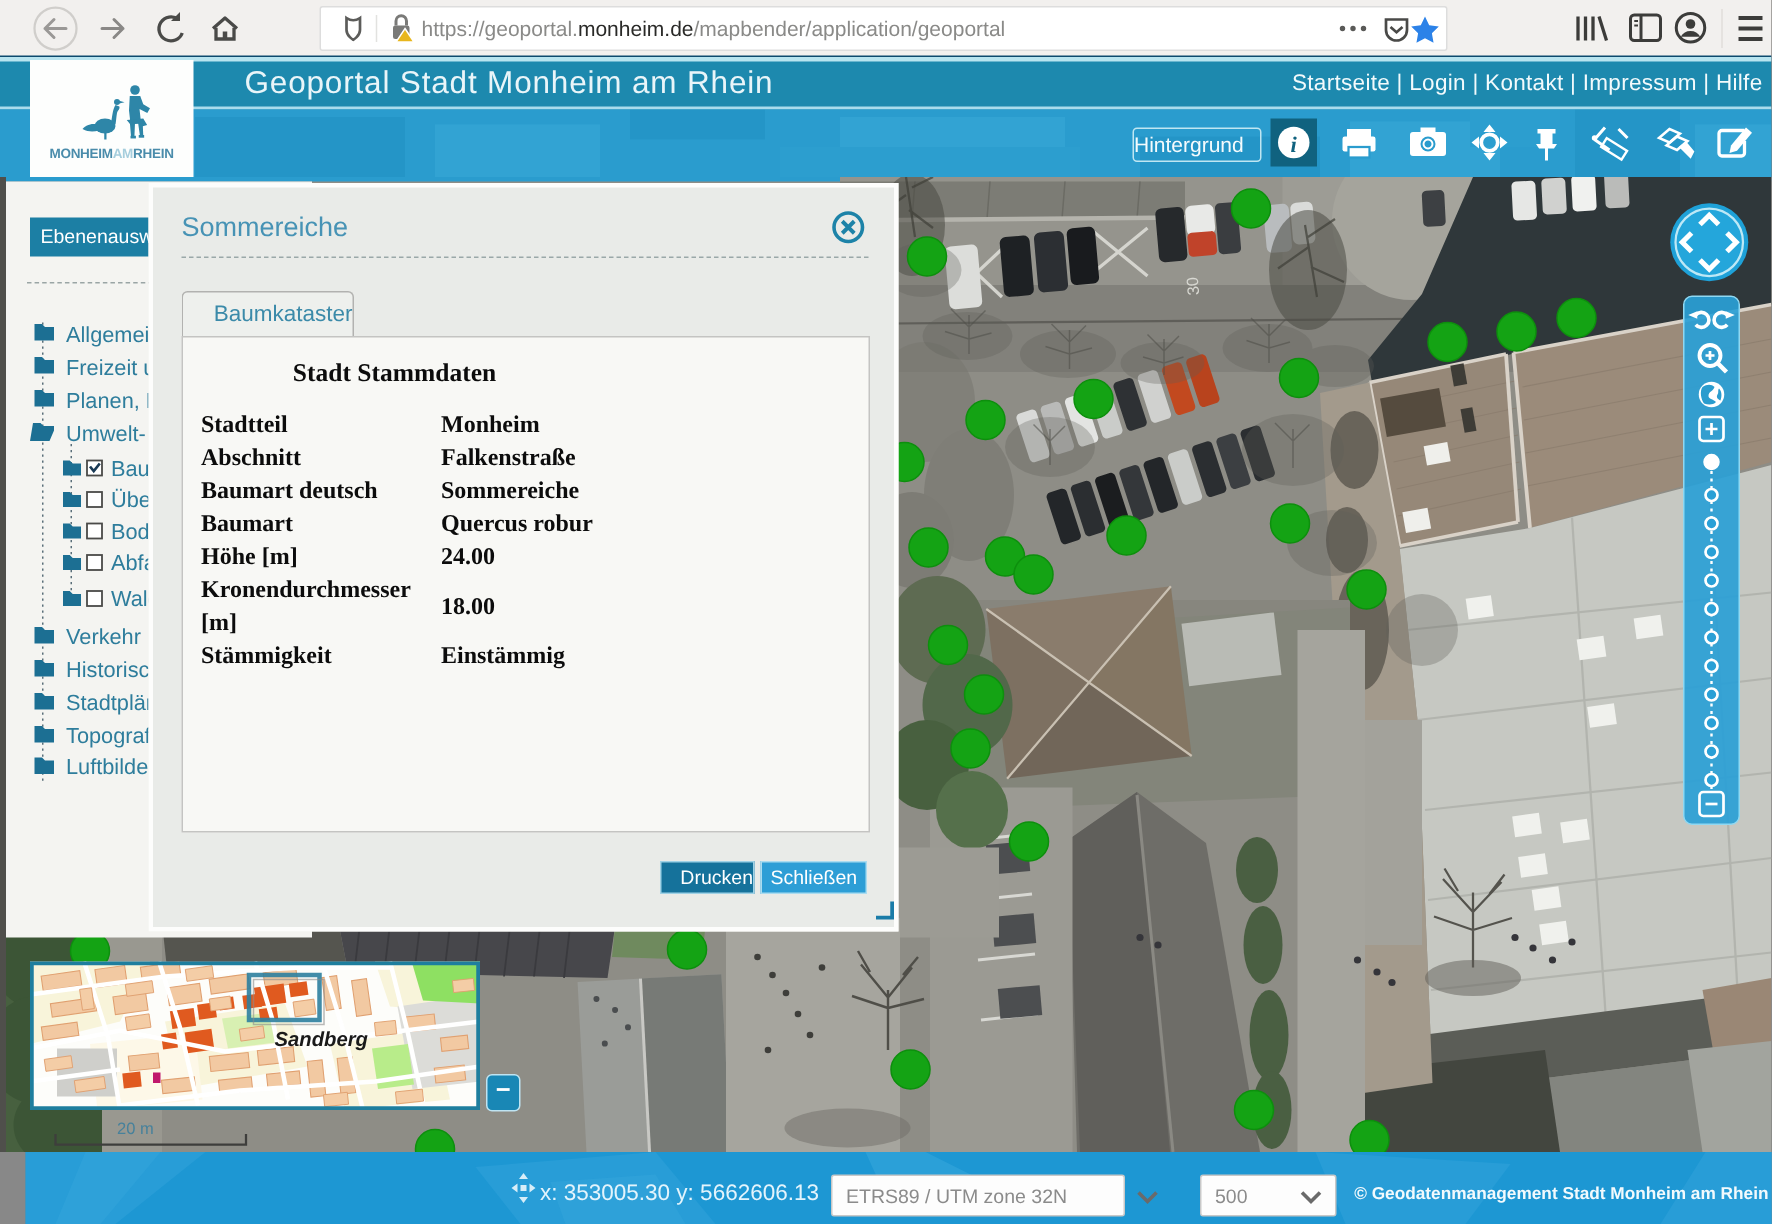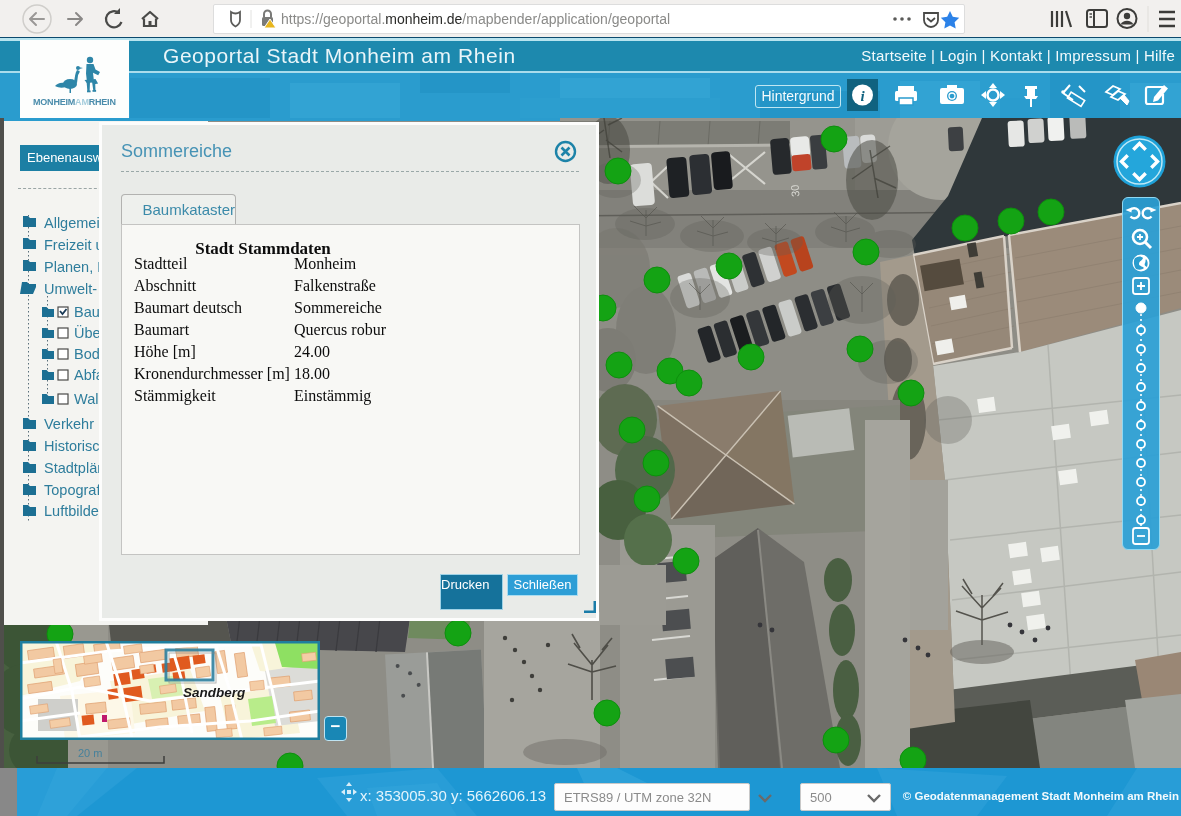--- a/index.html
+++ b/index.html
@@ -107,21 +107,21 @@
           <path d="M66.5 24 h7 l2 5.5 l4.5 2.6 l-1.8 3.2 l-5.2 -2.6 l.8 7 l-7 .9 l-.8 -7 z"></path>
           <path d="M64.5 40 l11 -1 l2.6 4.4 l-3.5 .9 l-1.8 -1.8 l-6 .4 z"></path>
           <path d="M66.5 41 l.9 10.5 h2.2 l.4 -9.6 M72 41.5 l1.3 9 h2.2 l-.4 -9.6" fill="#2e86a8"></path>
           <rect x="67" y="50.5" width="3.6" height="1.8"></rect>
           <rect x="72.5" y="50" width="3.6" height="1.8"></rect>
         </g>
         <text x="13" y="65" font-size="9" font-weight="bold" fill="#4a8cab" font-family="Liberation Sans" letter-spacing="-0.2">MONHEIM<tspan fill="#a6cedd">AM</tspan>RHEIN</text>
       </svg>
     </div>
 
-    <div class="abs" style="left:755px;top:47px;width:86px;height:23px;border:1px solid #bfe6f2;border-radius:3px;color:#f4fbfd;font-size:14px;text-align:center;line-height:21px;">Hintergrund</div>
+    <div class="abs" style="left:755px;top:47px;width:86px;height:23px;border:1px solid #bfe6f2;border-radius:3px;color:#f4fbfd;font-size:14px;text-align:left;line-height:21px;">Hintergrund</div>
 
     <svg class="abs" style="left:840px;top:38px;" width="341" height="42" viewBox="0 0 341 42">
       <rect x="7" y="3" width="31" height="32" fill="#10627f"></rect>
       <circle cx="22.5" cy="19" r="10.5" fill="#fff"></circle>
       <text x="22.5" y="25" font-size="15" font-weight="bold" fill="#10627f" text-anchor="middle" font-family="Liberation Serif" font-style="italic">i</text>
 
       <g transform="translate(66,19)">
         <rect x="-8" y="-9" width="16" height="6" fill="#fff"></rect>
         <rect x="-11" y="-4" width="22" height="10" rx="1.5" fill="#fff"></rect>
         <rect x="-7" y="3" width="14" height="7" fill="#fff" stroke="#2a9cce" stroke-width="1.5"></rect>
@@ -549,21 +549,21 @@
     <svg class="abs" style="left:452px;top:15px;" width="23" height="23" viewBox="0 0 23 23">
       <circle cx="11.5" cy="11.5" r="9.5" fill="none" stroke="#1d83a8" stroke-width="2.4"></circle>
       <path d="M7.5 7.5 l8 8 M15.5 7.5 l-8 8" stroke="#1d83a8" stroke-width="2.6"></path>
     </svg>
     <div class="abs" style="left:19px;top:46px;width:458px;border-top:1px dashed #9aa8a8;"></div>
 
     <div class="abs" style="left:19px;top:69px;width:115px;height:31px;background:#eef0ed;border:1px solid #b2b2b0;border-bottom:none;border-radius:4px 4px 0 0;color:#3b8aa9;font-size:15px;line-height:30px;padding-left:13px;text-align:right;">Baumkataster</div>
 
     <div class="abs" style="left:19px;top:99px;width:459px;height:331px;background:#f8f8f5;border:1px solid #c4c4c2;font-family:'Liberation Serif',serif;font-size:16px;color:#0c0c0c;">
       <div class="abs" style="left:10px;top:14px;width:262px;text-align:center;font-weight:bold;font-size:17px;">Stadt Stammdaten</div>
-      <div class="abs" style="left:12px;top:28px;line-height:22px;">
+      <div class="abs" style="left:12px;top:48px;line-height:22px;font-weight:bold;">
         <table style="border-collapse:collapse;font-family:'Liberation Serif',serif;font-size:16px;">
           <tbody>
               <tr>
                 <td style="width:160px;">Stadtteil</td>
                 <td>Monheim</td>
               </tr>
           <tr>
                 <td>Abschnitt</td>
                 <td>Falkenstraße</td>
               </tr>
@@ -584,21 +584,21 @@
                 <td>18.00</td>
               </tr>
           <tr>
                 <td>Stämmigkeit</td>
                 <td>Einstämmig</td>
               </tr>
         </tbody>
           </table>
       </div>
     </div>
-    <div class="abs" style="left:338px;top:449px;width:63px;height:36px;background:#15729b;border:1px solid #9fd2e6;color:#fff;font-size:13px;text-align:left;line-height:20px;">Drucken</div>
+    <div class="abs" style="left:338px;top:449px;width:63px;height:22px;background:#15729b;border:1px solid #9fd2e6;color:#fff;font-size:13px;text-align:right;line-height:20px;">Drucken</div>
     <div class="abs" style="left:405px;top:449px;width:71px;height:22px;background:#2d9ed6;border:1px solid #aadcf0;color:#fff;font-size:13px;text-align:center;line-height:20px;">Schließen</div>
     <svg class="abs" style="left:481px;top:475px;" width="13" height="13" viewBox="0 0 13 13">
       <path d="M1 12 h11 v-11" fill="none" stroke="#1a7ca8" stroke-width="3"></path>
     </svg>
   </div>
 
   <svg class="abs" style="left:20px;top:641px;" width="300" height="99" viewBox="0 0 300 99" id="ovm">
     <rect x="0" y="0" width="300" height="99" fill="#fdfdfa"></rect>
 
     <g fill="#f8f4da">

